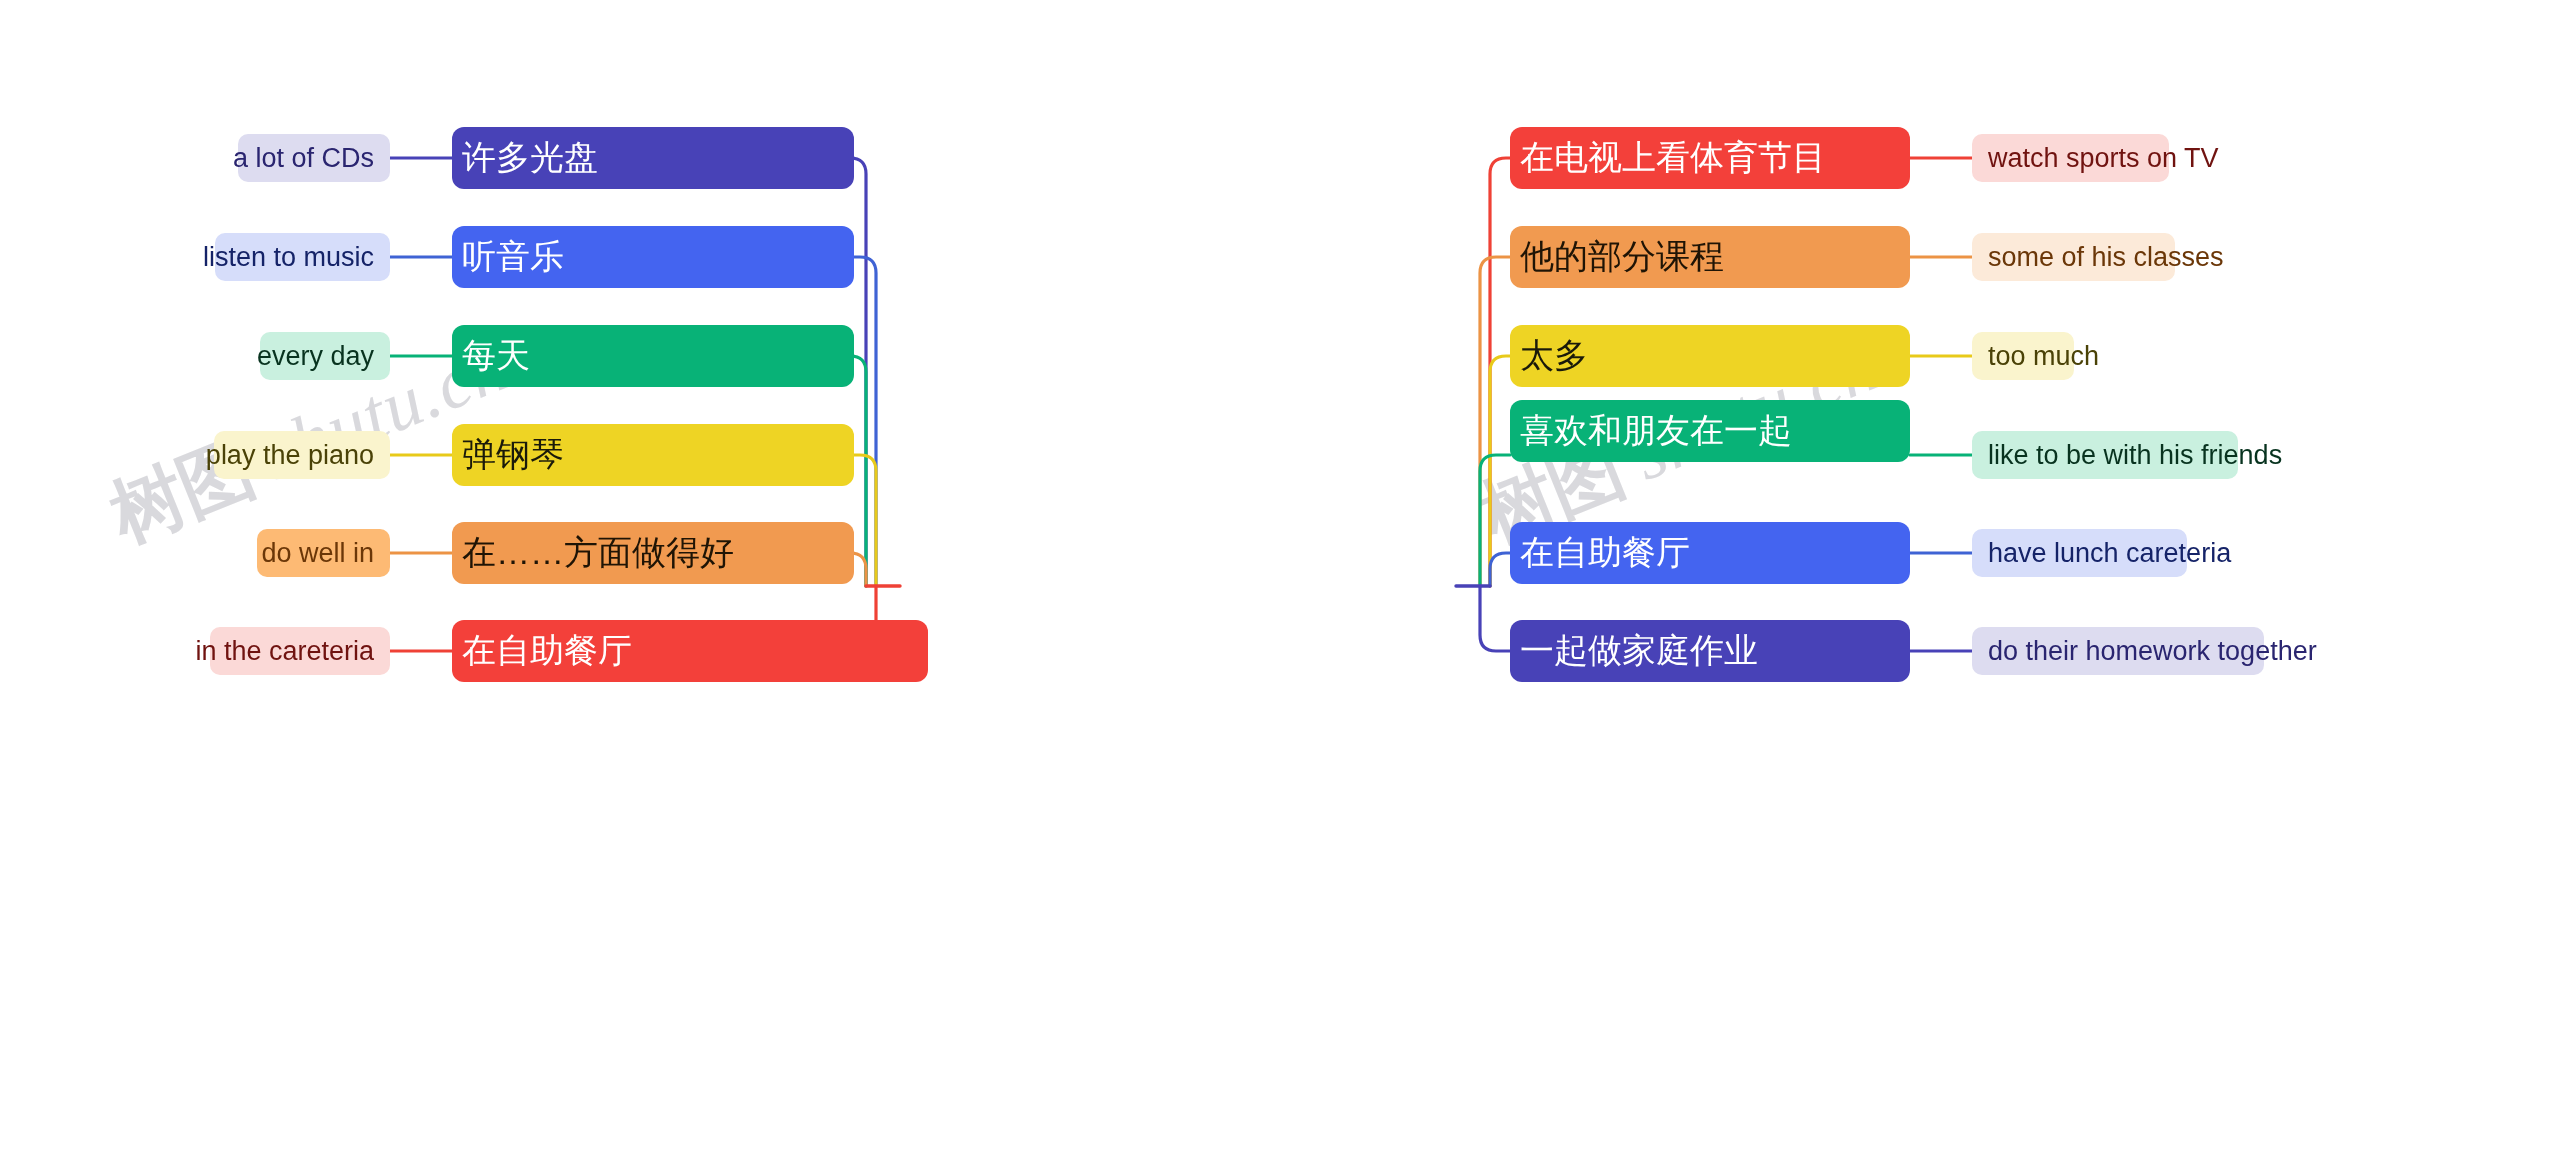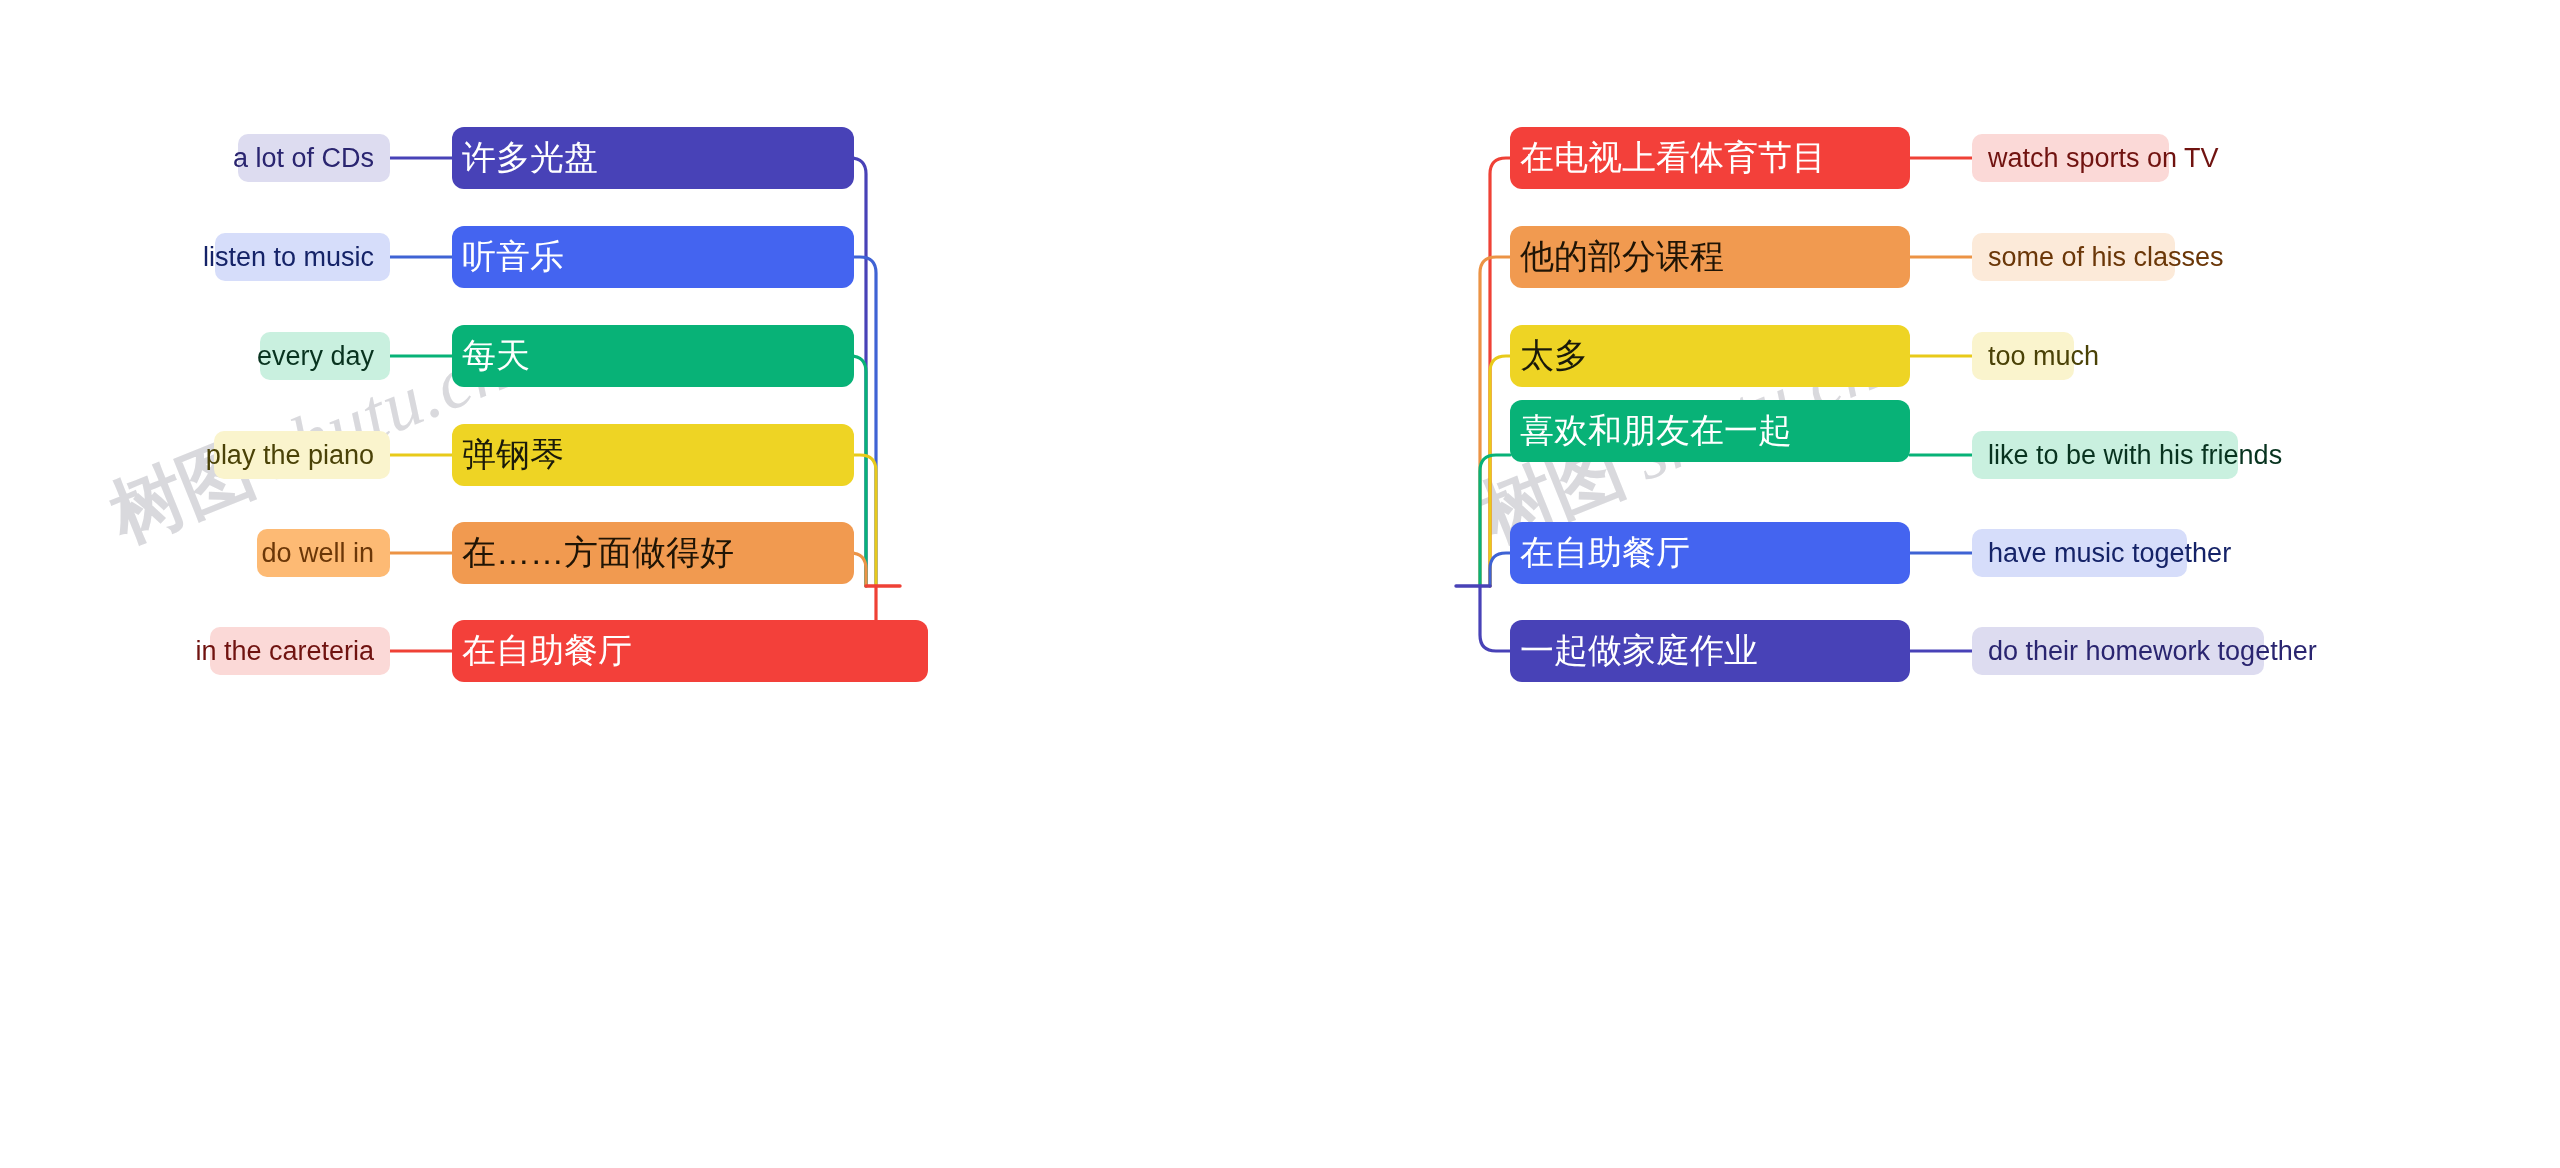--- a/index.html
+++ b/index.html
@@ -144,18 +144,18 @@
   <div id="right-layer">
       <div class="node main-node" style="left: 1510px; top: 127px; width: 400px; background: rgb(243, 64, 58); color: rgb(255, 255, 255);">在电视上看体育节目</div>
       <div class="node leaf-node leaf-right" style="left: 1972px; top: 134px; width: 197px; background: rgb(251, 217, 215); color: rgb(112, 19, 16);">watch sports on TV</div>
       <div class="node main-node" style="left: 1510px; top: 226px; width: 400px; background: rgb(241, 154, 80); color: rgb(31, 20, 5);">他的部分课程</div>
       <div class="node leaf-node leaf-right" style="left: 1972px; top: 233px; width: 203px; background: rgb(252, 234, 217); color: rgb(107, 55, 8);">some of his classes</div>
       <div class="node main-node" style="left: 1510px; top: 325px; width: 400px; background: rgb(238, 212, 36); color: rgb(26, 26, 10);">太多</div>
       <div class="node leaf-node leaf-right" style="left: 1972px; top: 332px; width: 102px; background: rgb(250, 244, 205); color: rgb(74, 66, 7);">too much</div>
       <div class="node main-node" style="left: 1510px; top: 400px; width: 400px; background: rgb(8, 178, 119); color: rgb(255, 255, 255);">喜欢和朋友在一起</div>
       <div class="node leaf-node leaf-right" style="left: 1972px; top: 431px; width: 266px; background: rgb(201, 240, 223); color: rgb(8, 51, 31);">like to be with his friends</div>
       <div class="node main-node" style="left: 1510px; top: 522px; width: 400px; background: rgb(68, 100, 240); color: rgb(255, 255, 255);">在自助餐厅</div>
-      <div class="node leaf-node leaf-right" style="left: 1972px; top: 529px; width: 215px; background: rgb(214, 221, 250); color: rgb(21, 35, 104);">have music together</div>
+      <div class="node leaf-node leaf-right" style="left: 1972px; top: 529px; width: 215px; background: rgb(214, 221, 250); color: rgb(21, 35, 104);">have lunch careteria</div>
       <div class="node main-node" style="left: 1510px; top: 620px; width: 400px; background: rgb(72, 66, 183); color: rgb(255, 255, 255);">一起做家庭作业</div>
       <div class="node leaf-node leaf-right" style="left: 1972px; top: 627px; width: 292px; background: rgb(221, 220, 240); color: rgb(42, 37, 112);">do their homework together</div>
     </div>
 
 </div>
 
 </body></html>

